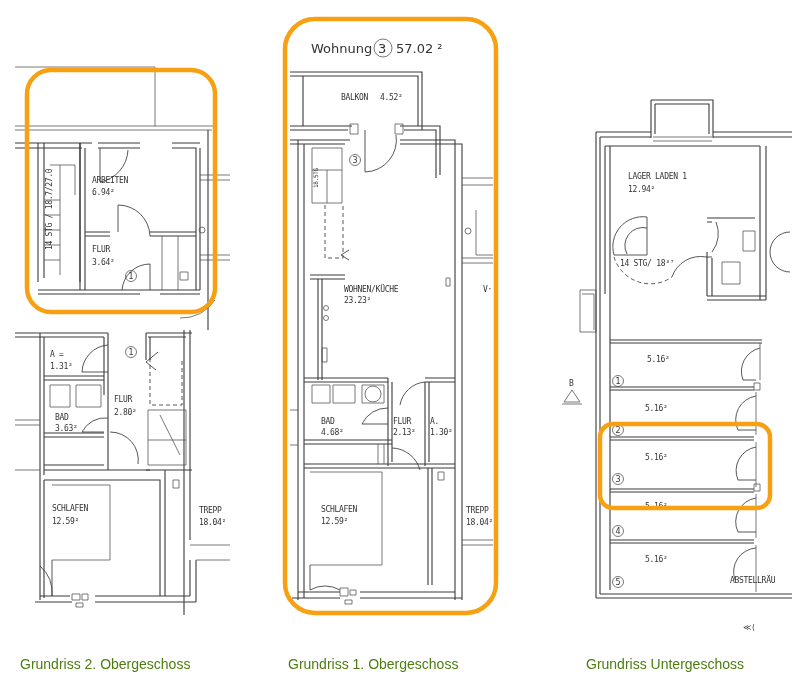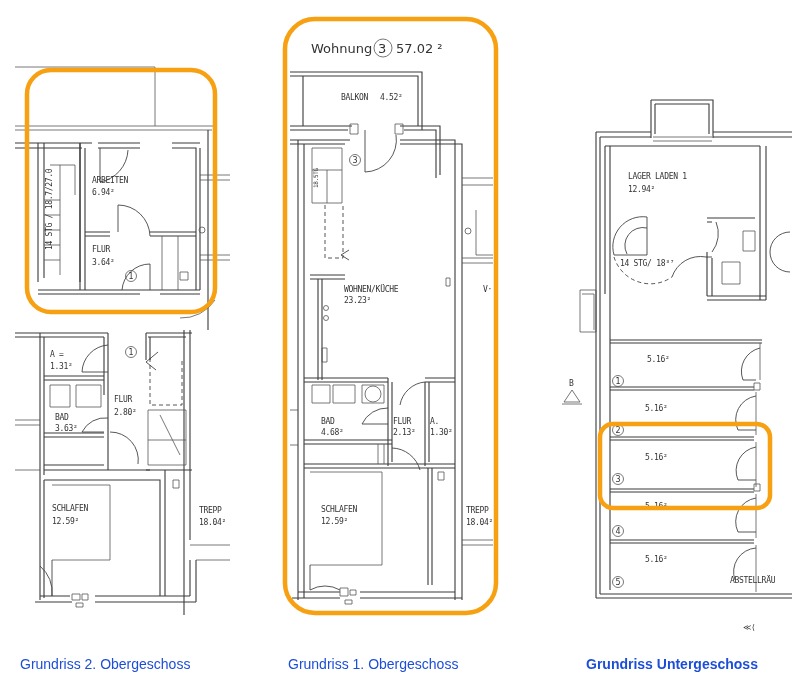--- a/index.html
+++ b/index.html
@@ -6,21 +6,21 @@
   body { width: 792px; height: 682px; position: relative; overflow: hidden; font-family: "Liberation Sans", sans-serif; }
   svg { position: absolute; left: 0; top: 0; }
   .w { fill: none; stroke: #3a3a3a; stroke-width: 1.1; }
   .wt { fill: none; stroke: #555; stroke-width: 0.8; }
   .dash { fill: none; stroke: #444; stroke-width: 0.9; stroke-dasharray: 4 3; }
   .door { fill: none; stroke: #444; stroke-width: 0.9; }
   .hl { fill: none; stroke: #f7a012; stroke-width: 4.5; }
   .lbl { font-family: "DejaVu Sans Mono", monospace; font-size: 8px; fill: #333; letter-spacing: -0.3px; }
   .lbl-lg { font-family: "DejaVu Sans", sans-serif; font-size: 13px; fill: #333; }
   .circ-t { font-family: "DejaVu Sans", sans-serif; font-size: 8px; fill: #333; }
-  .caption { position: absolute; top: 656px; font-family: "Liberation Sans", sans-serif; font-size: 14px; color: #1d4ed8; white-space: nowrap; }
+  .caption { position: absolute; top: 656px; font-family: "Liberation Sans", sans-serif; font-size: 14px; color: #4d7c0f; white-space: nowrap; }
 </style>
 </head>
 <body>
 
 <svg width="792" height="682" viewBox="0 0 792 682">
 
   <g>
 
     <path class="wt" d="M15 67 H155 V126 M15 126 H215 V180 M15 130 H212"></path>
 
@@ -258,13 +258,13 @@
         <text class="circ-t" x="615.5" y="585">5</text>
       </g>
     <text class="lbl" x="730" y="583">ABSTELLRÄU</text>
 
     <rect class="hl" x="600" y="424" width="170" height="84" rx="13" ry="13"></rect>
   </g>
 </svg>
 
 <div class="caption" style="left:20px;">Grundriss 2. Obergeschoss</div>
 <div class="caption" style="left:288px;">Grundriss 1. Obergeschoss</div>
-<div class="caption" style="left:586px;font-weight:bold;">Grundriss Untergeschoss</div>
+<div class="caption" style="left:586px;">Grundriss Untergeschoss</div>
 
 </body></html>

